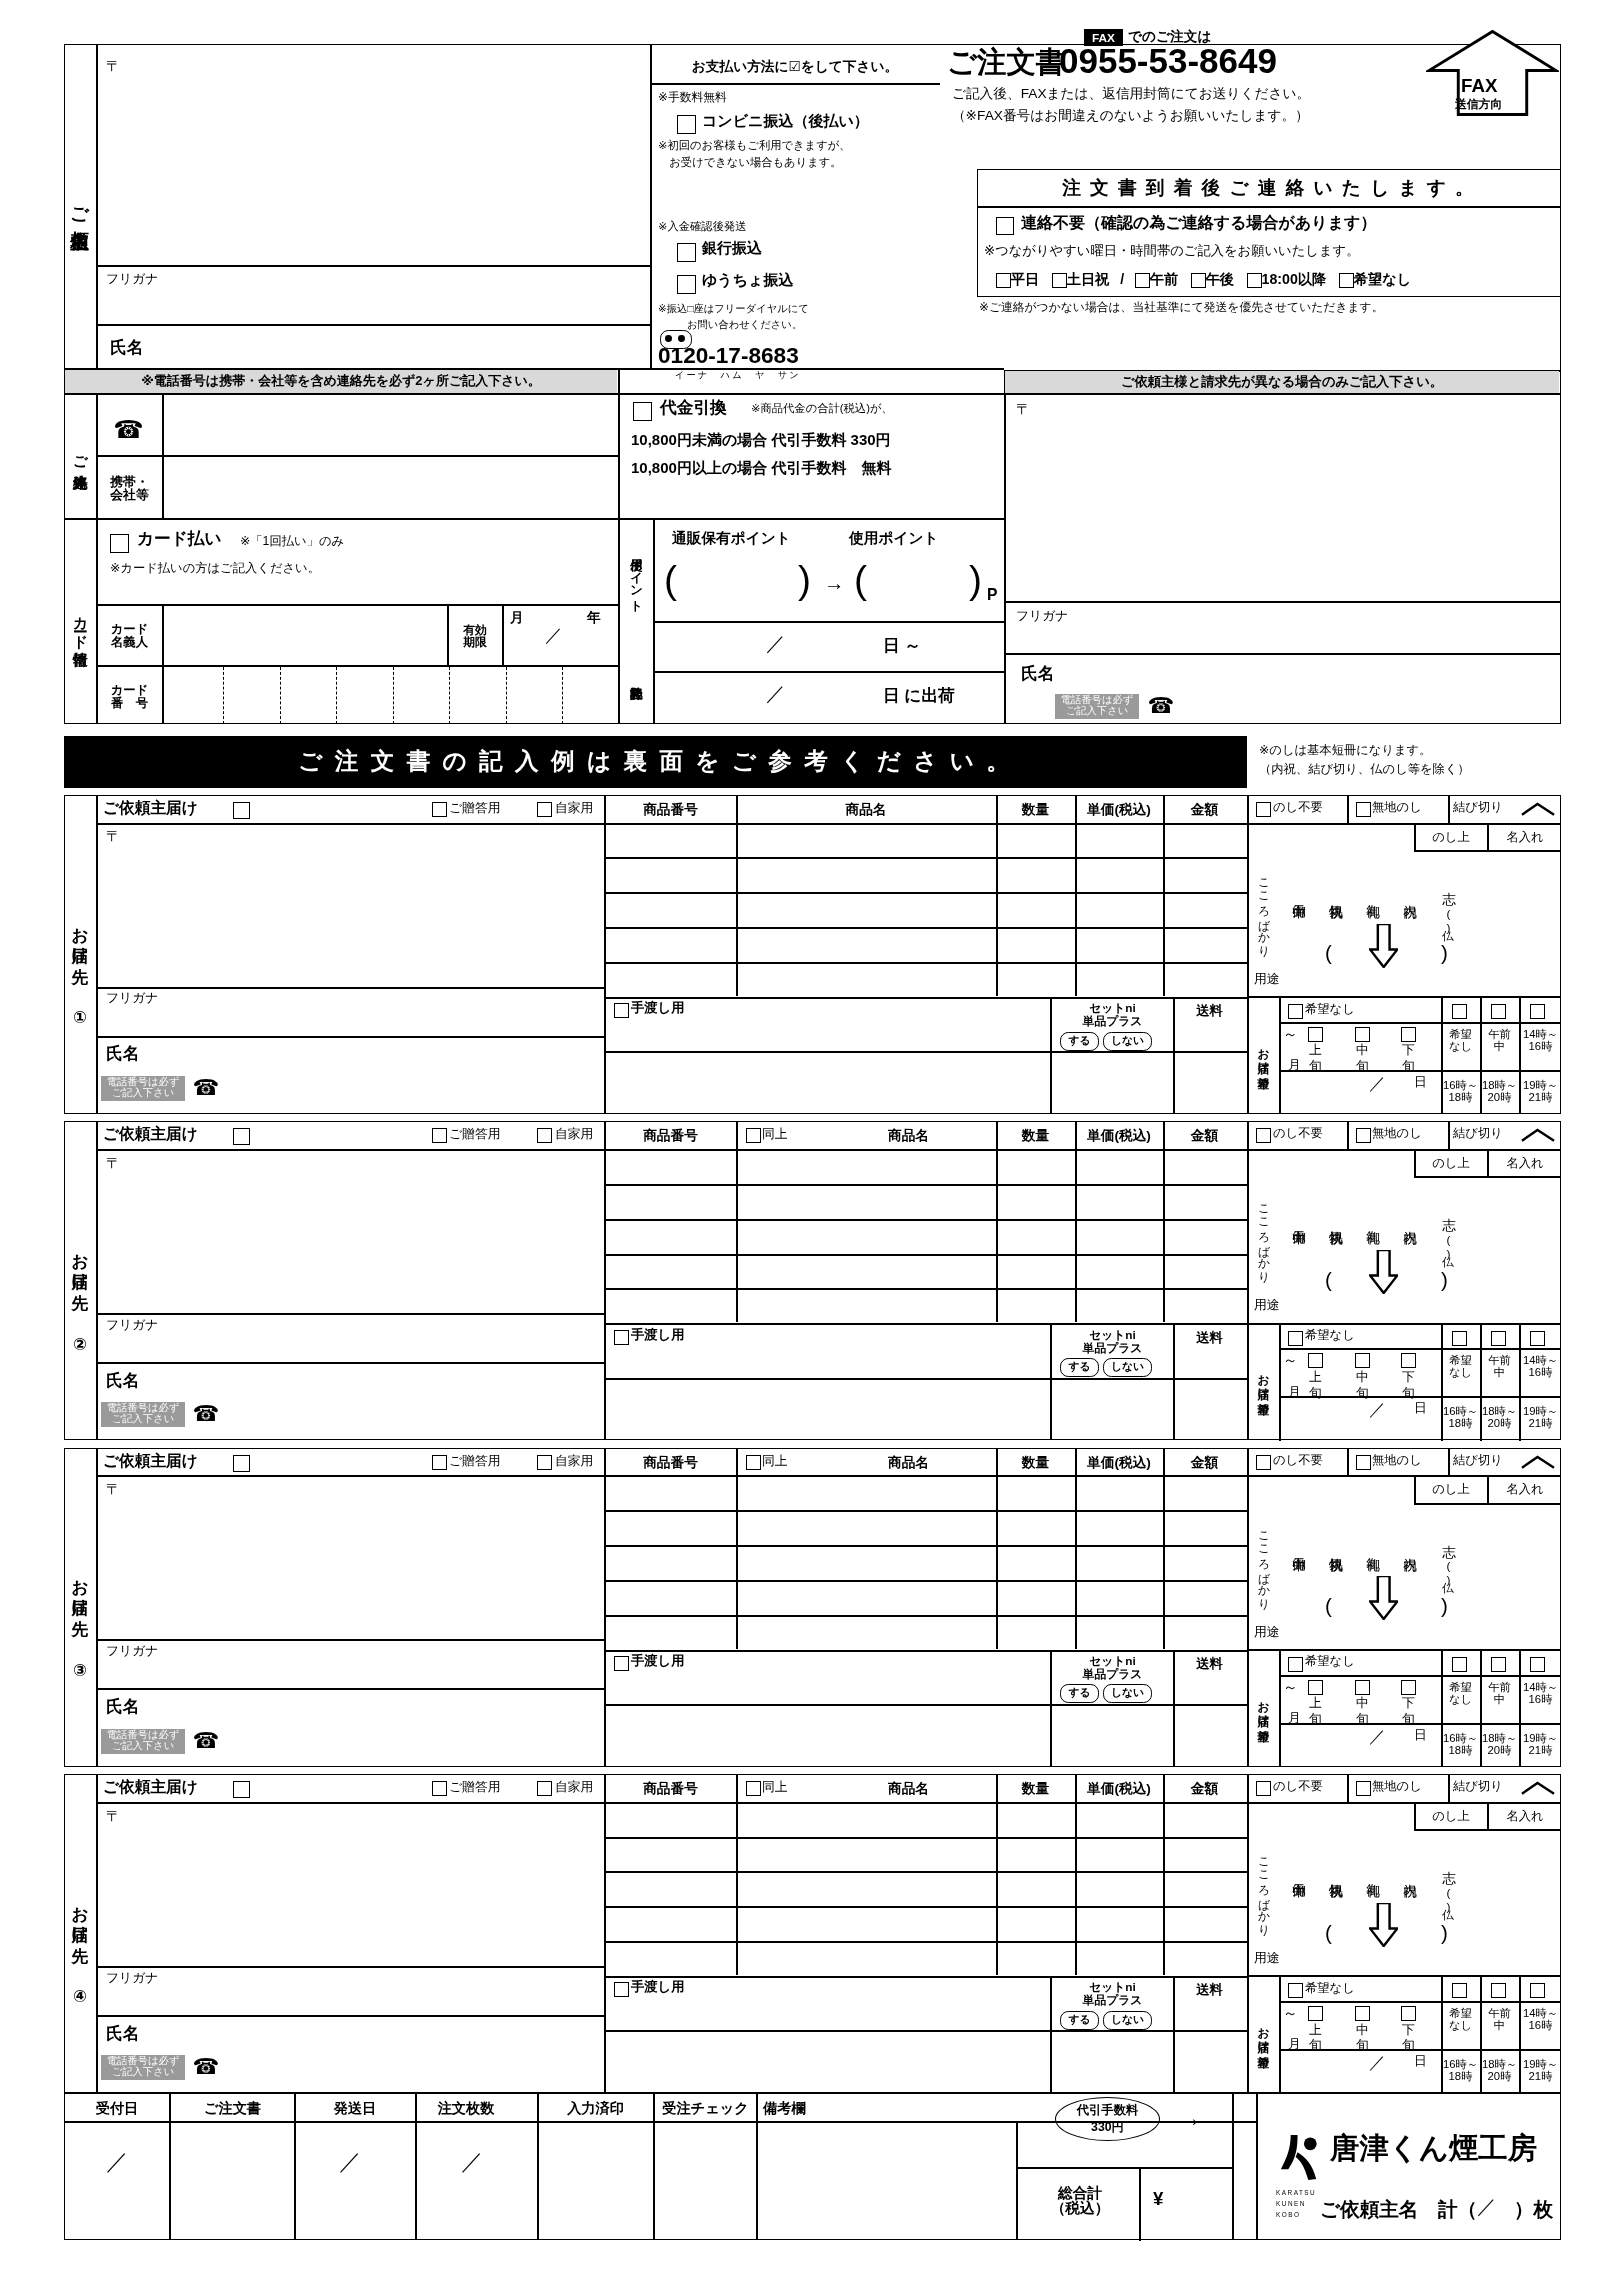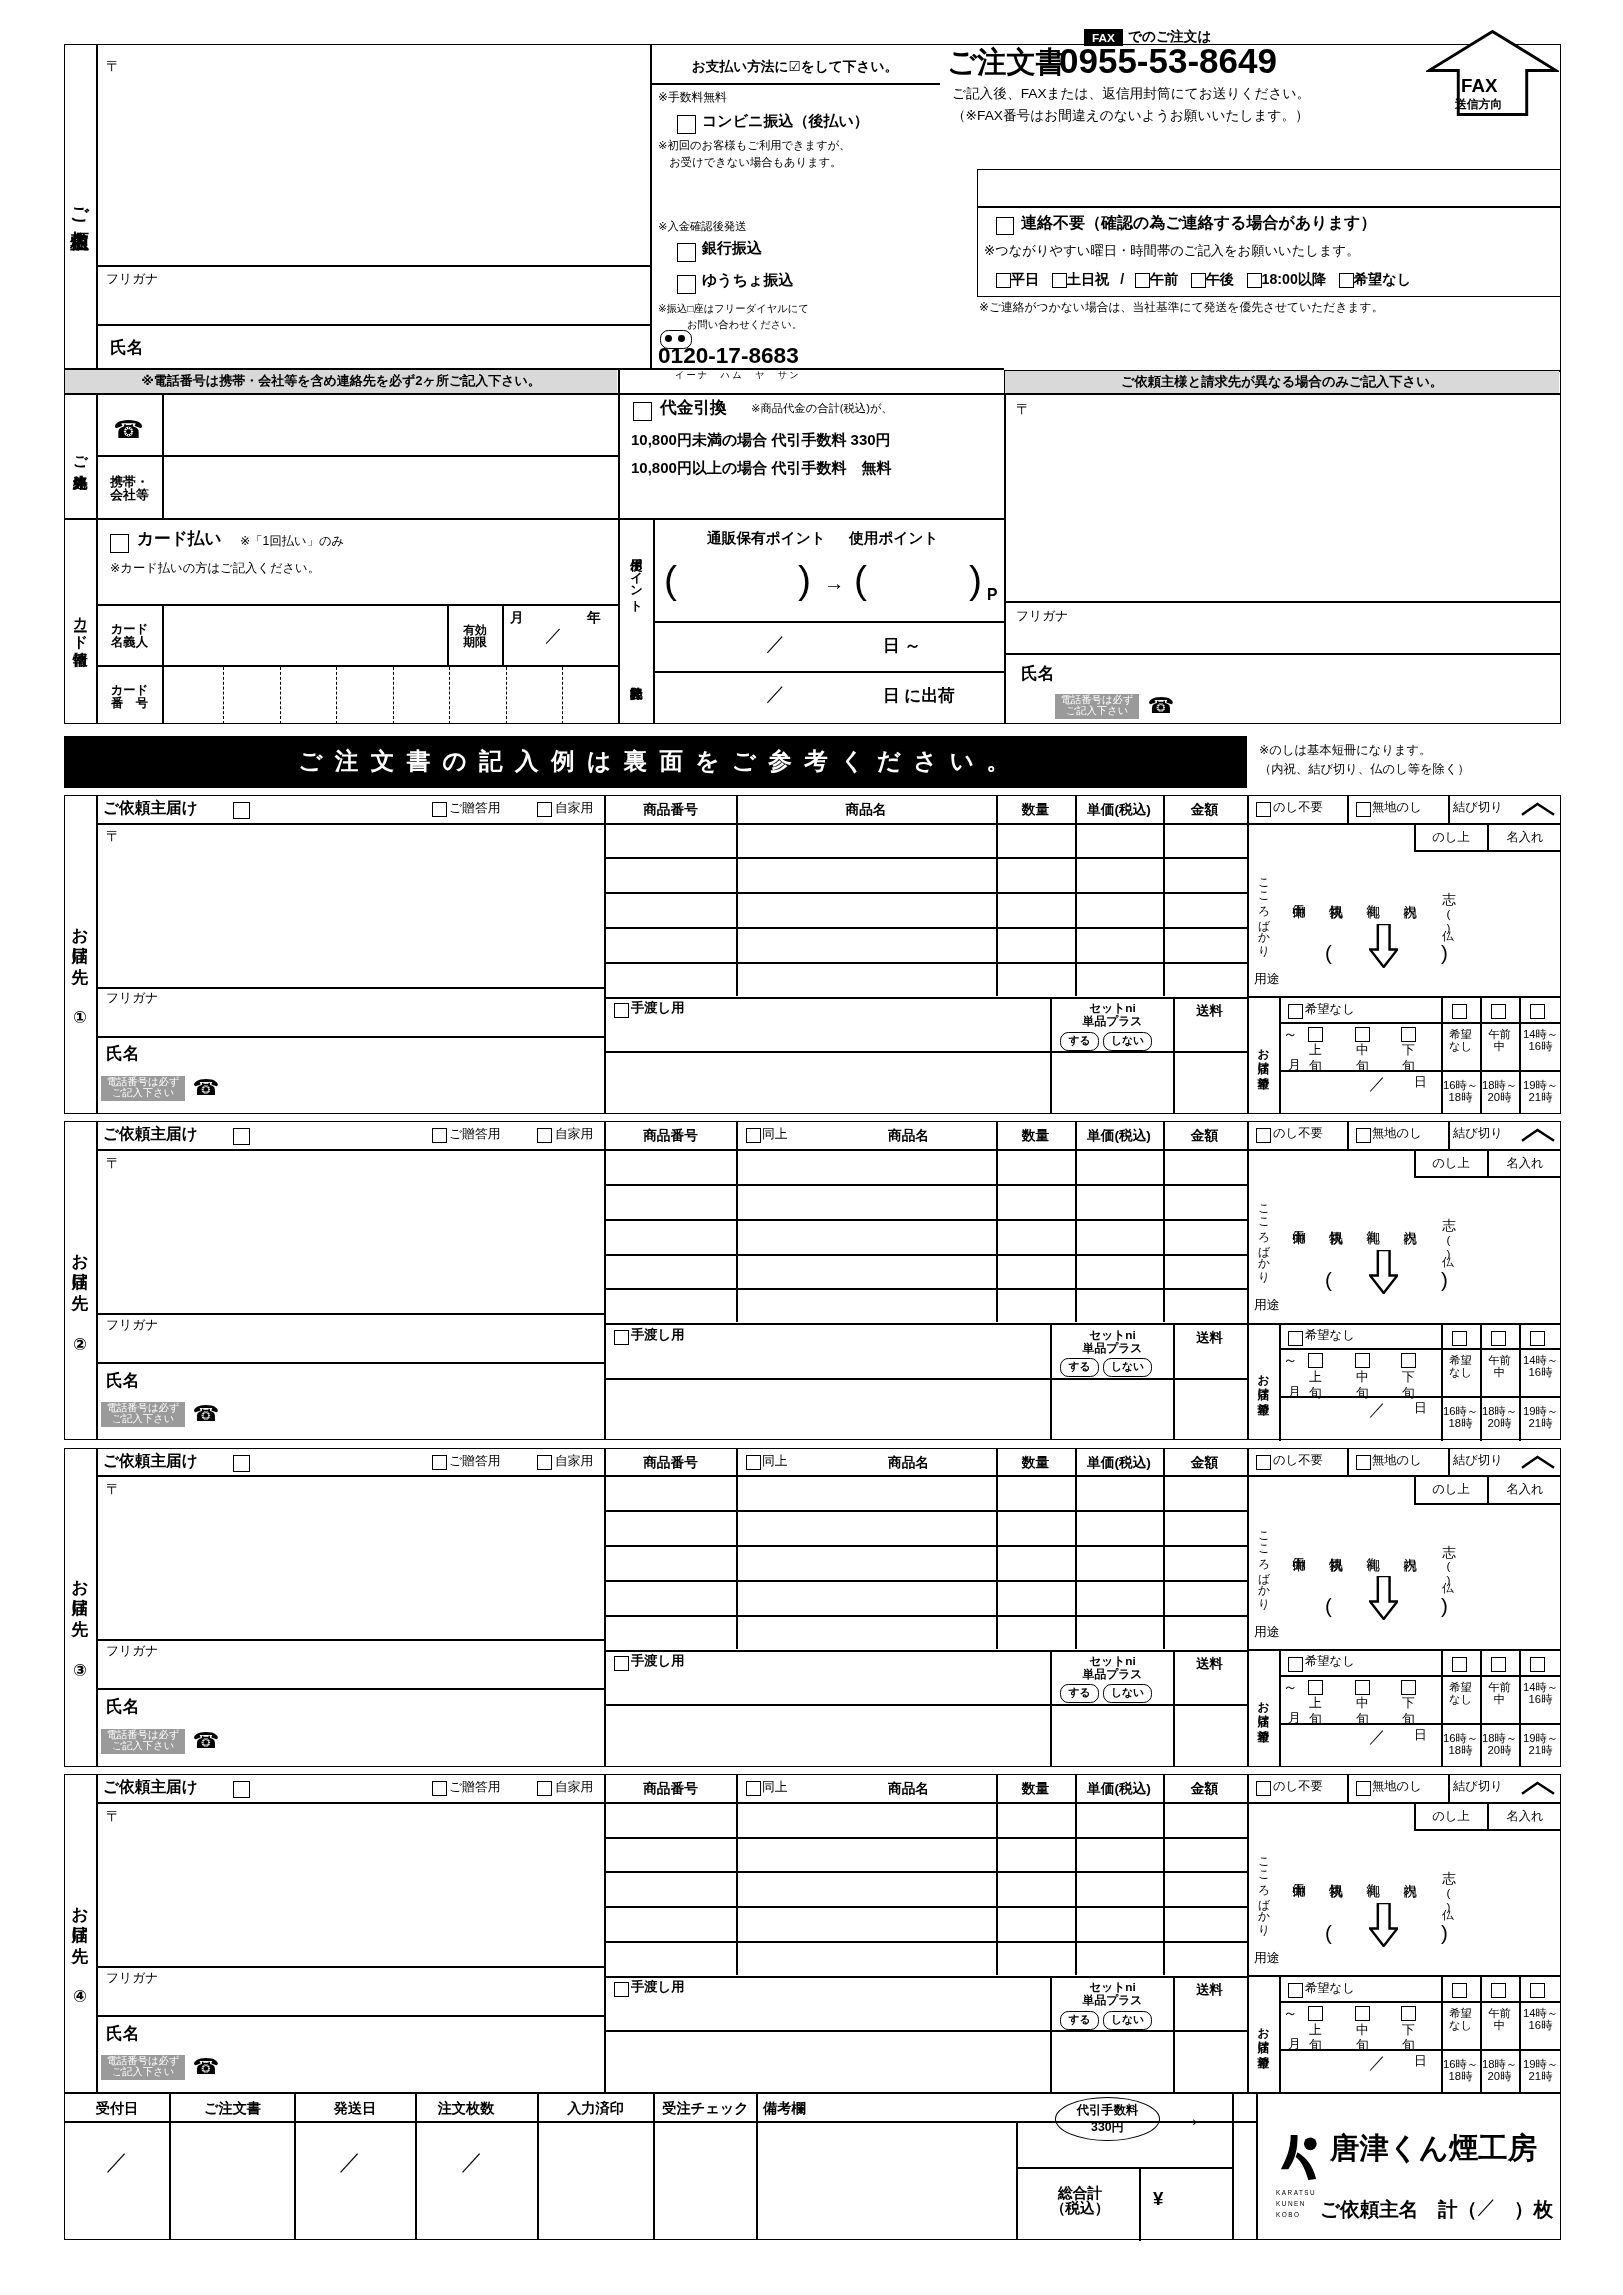--- a/index.html
+++ b/index.html
@@ -64,20 +64,21 @@
 
     <svg width="133" height="88" style="position:absolute;left:479px;top:0px;" viewBox="0 0 270 180">
       <polygon points="135,5 265,85 205,85 205,175 65,175 65,85 5,85" fill="#fff" stroke="#000" stroke-width="6"></polygon>
     </svg>
     <div class="t" style="left:514px;top:47px;font-size:18.7px;font-weight:bold;">FAX</div>
     <div class="t" style="left:508px;top:69px;font-size:11.8px;font-weight:bold;">送信方向</div>
   </div>
 
   <div class="bx" style="left:977px;top:169px;width:584px;height:128px;border-width:1.5px;"></div>
   <div class="ln" style="left:977px;top:206px;width:584px;height:1.5px;"></div>
+  <div class="c" style="left:977px;top:173px;width:584px;height:30px;font-size:18.7px;font-weight:bold;letter-spacing:2px;">注 文 書 到 着 後 ご 連 絡 い た し ま す 。</div>
   <div style="position:absolute;left:996px;top:217px;"><span class="cb" style="width:15.7px;height:15.7px;"></span></div>
   <div class="t" style="left:1021px;top:215px;font-size:16px;font-weight:bold;">連絡不要（確認の為ご連絡する場合があります）</div>
   <div class="t" style="left:984px;top:244px;font-size:13.3px;">※つながりやすい曜日・時間帯のご記入をお願いいたします。</div>
   <div style="position:absolute;left:996px;top:270px;font-size:14.2px;font-weight:bold;">
     <span class="cb" style="width:12.8px;height:12.8px;"></span><span>平日</span>
     <span class="cb" style="width:12.8px;height:12.8px;margin-left:8.8px;"></span><span>土日祝</span>
     <span style="margin:0 6.9px;">/</span>
     <span class="cb" style="width:12.8px;height:12.8px;"></span><span>午前</span>
     <span class="cb" style="width:12.8px;height:12.8px;margin-left:8.8px;"></span><span>午後</span>
     <span class="cb" style="width:12.8px;height:12.8px;margin-left:8.8px;"></span><span>18:00以降</span>
@@ -140,21 +141,21 @@
   <div class="dash" style="left:393px;top:667px;height:57px;"></div>
   <div class="dash" style="left:449px;top:667px;height:57px;"></div>
   <div class="dash" style="left:506px;top:667px;height:57px;"></div>
   <div class="dash" style="left:562px;top:667px;height:57px;"></div>
 
   <div class="ln" style="left:618px;top:518px;width:1.5px;height:206px;"></div>
   <div class="ln" style="left:653px;top:518px;width:1.5px;height:206px;"></div>
   <div class="c vert" style="left:621px;top:528px;width:30px;height:98px;font-size:12.3px;font-weight:bold;">使用ポイント</div>
   <div class="c vert" style="left:621px;top:633px;width:30px;height:88px;font-size:12.3px;font-weight:bold;">弊社記入枠</div>
   <div class="ln" style="left:653px;top:621px;width:351px;height:1.5px;"></div>
-  <div class="t" style="left:672px;top:531px;font-size:14.7px;font-weight:bold;margin-left:35px;">通販保有ポイント</div>
+  <div class="t" style="left:672px;top:531px;font-size:14.7px;font-weight:bold;">通販保有ポイント</div>
   <div class="t" style="left:849px;top:531px;font-size:14.7px;font-weight:bold;">使用ポイント</div>
   <div class="t" style="left:664px;top:560px;font-size:39px;">(</div>
   <div class="t" style="left:798px;top:560px;font-size:39px;">)</div>
   <div class="t" style="left:824px;top:572px;font-size:20.6px;font-weight:bold;">→</div>
   <div class="t" style="left:854px;top:560px;font-size:39px;">(</div>
   <div class="t" style="left:969px;top:560px;font-size:39px;">)</div>
   <div class="t" style="left:987px;top:587px;font-size:15.7px;font-weight:bold;">P</div>
   <div class="ln" style="left:653px;top:671px;width:351px;height:1.5px;"></div>
   <div class="t" style="left:766px;top:633px;font-size:19.6px;">／</div>
   <div class="t" style="left:883px;top:637px;font-size:16.7px;font-weight:bold;">日 ～</div>

